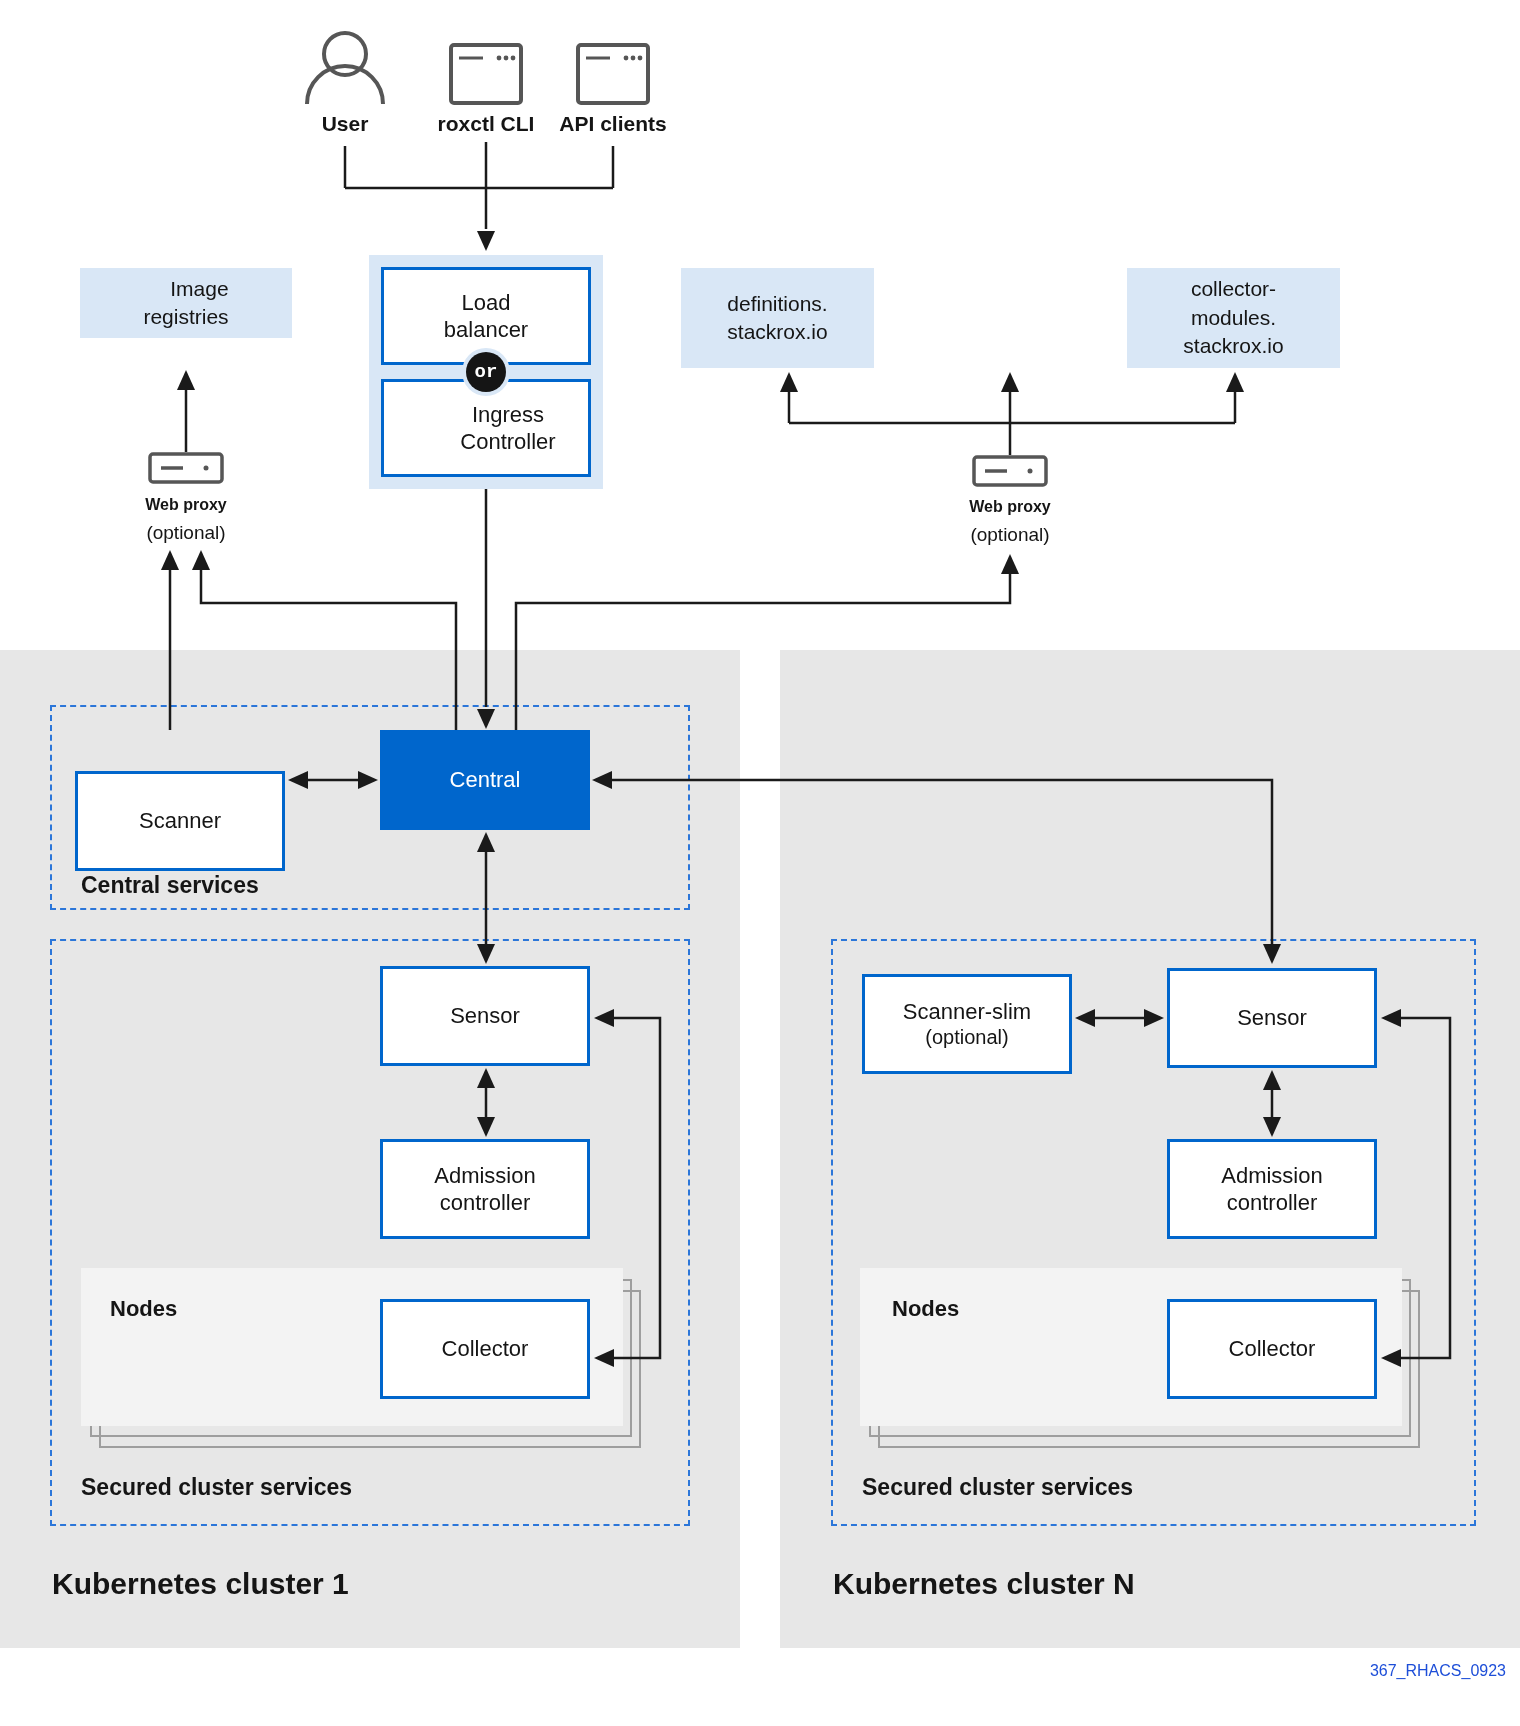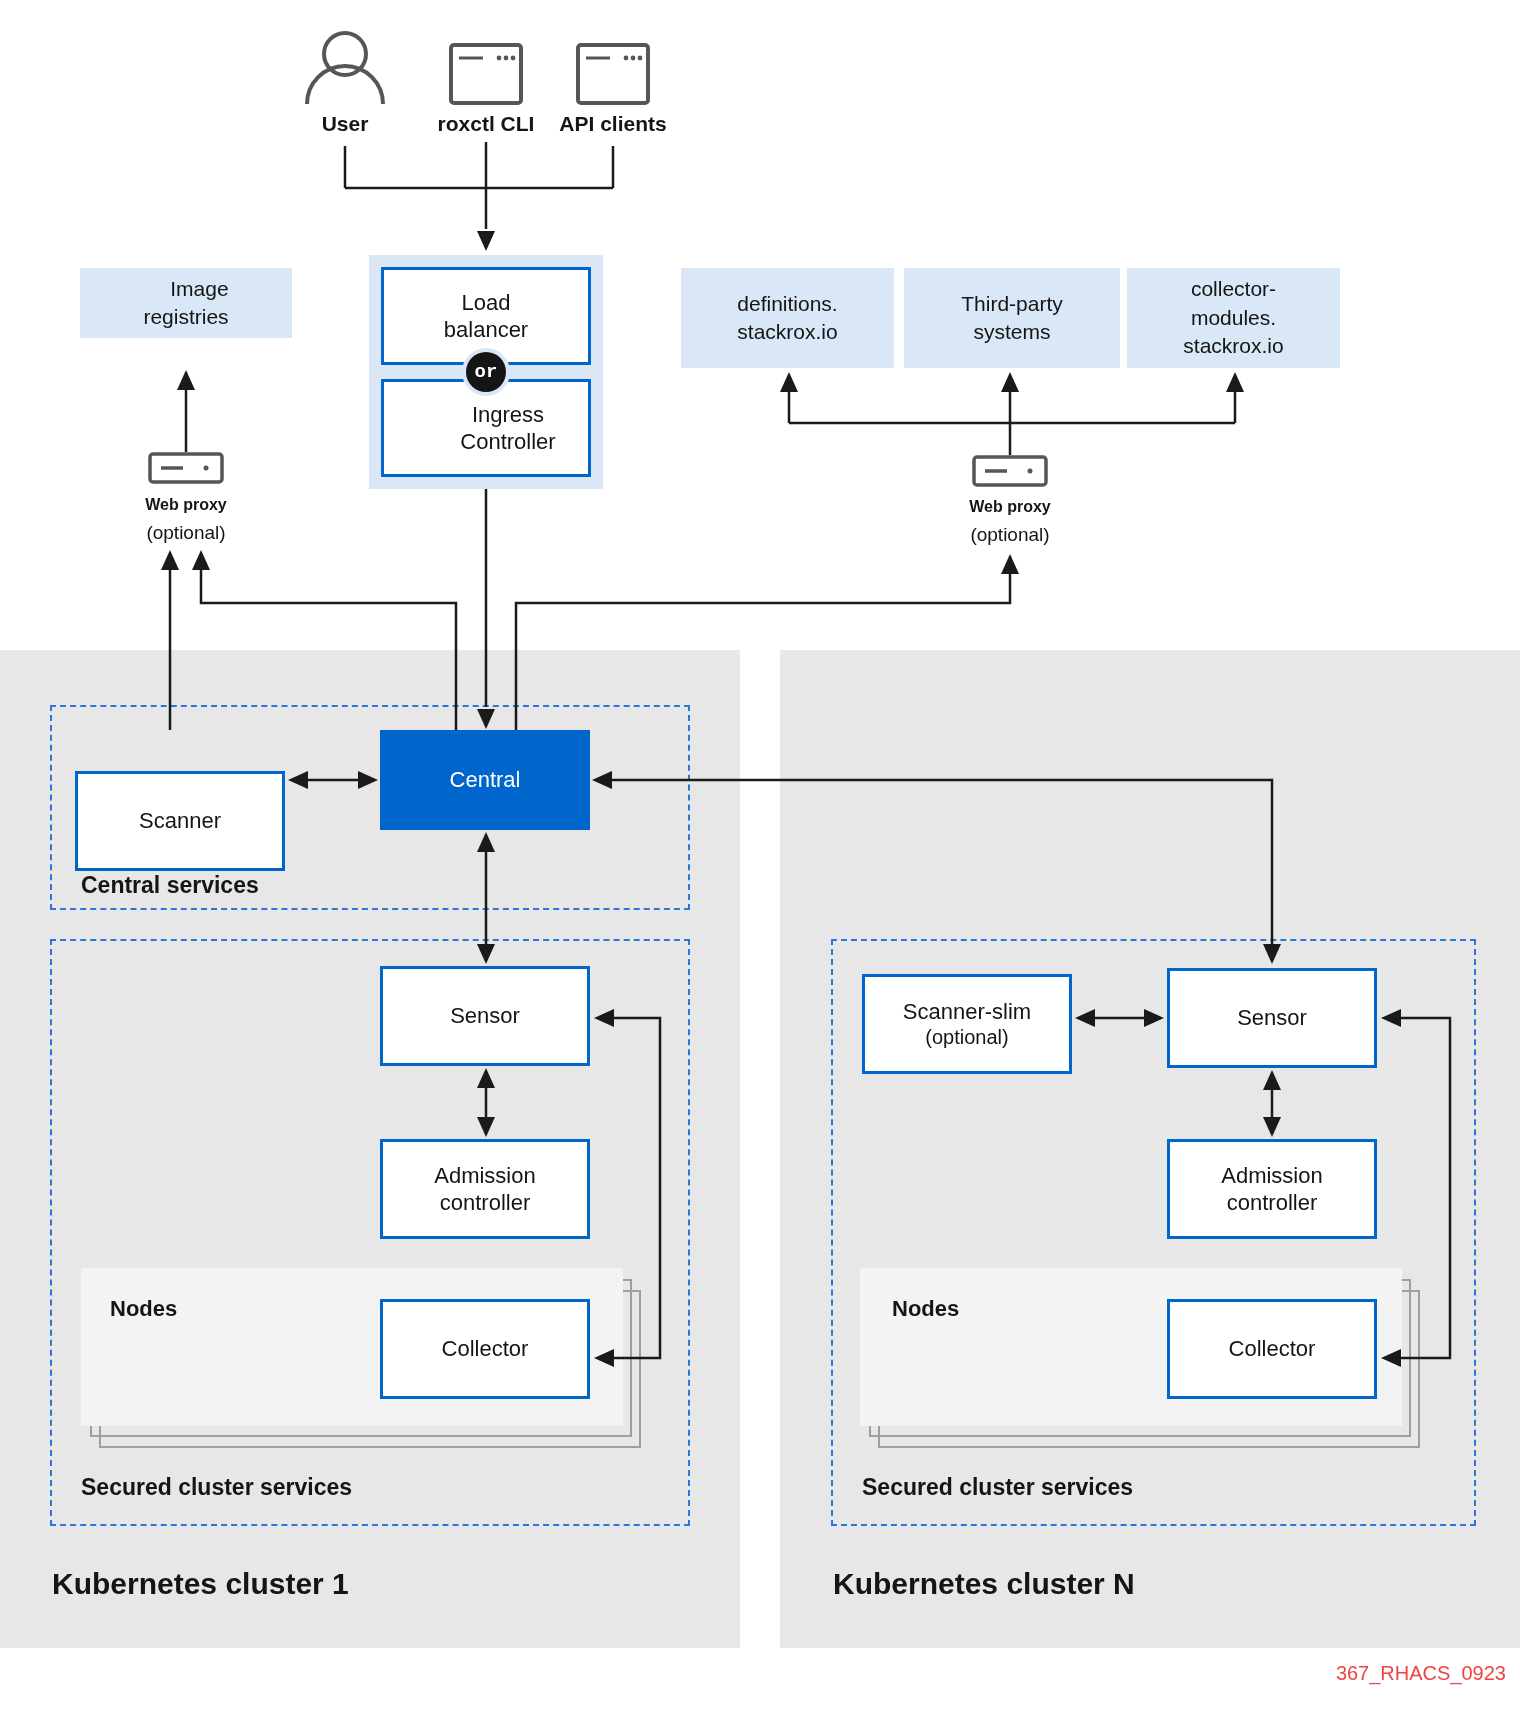--- a/index.html
+++ b/index.html
@@ -40,21 +40,21 @@
     text-align:center;font-size:21px;font-weight:600;z-index:10;
   }
   .proxy-label{text-align:center;font-size:16px;font-weight:600;line-height:1.25;z-index:10;}
   .proxy-opt{text-align:center;font-size:19px;font-weight:400;line-height:1.25;z-index:10;}
   .section-label{font-size:23px;font-weight:700;z-index:10;}
   .nodes-label{font-size:22px;font-weight:700;z-index:10;}
   .cluster-label{font-size:30px;font-weight:700;z-index:10;}
   .nodes-box{background:#f3f3f3;z-index:3;}
   .node-outline{border:2px solid #9e9e9e;background:transparent;z-index:2;}
   .icon-wrap{z-index:10;}
-  .watermark{font-size:20px;color:#ef4444;z-index:10;}
+  .watermark{font-size:16px;color:#1d4ed8;z-index:10;}
   .subtle{font-weight:400;font-size:20px;}
 </style>
 </head>
 <body>
 
 <div id="canvas">
 
   <div class="abs panel" style="left:0;top:650;width:740px;height:998px;left:0px;top:650px;"></div>
   <div class="abs panel" style="left:780px;top:650px;width:740px;height:998px;"></div>
 
@@ -159,24 +159,22 @@
 
   <div class="abs lb-group" style="left:369px;top:255px;width:234px;height:234px;"></div>
   <div class="abs box" style="left:381px;top:267px;width:210px;height:98px;">Load
 balancer</div>
   <div class="abs box" style="left:381px;top:379px;width:210px;height:98px;padding-left:44px;">Ingress
 Controller</div>
   <div class="abs or-badge" style="left:466px;top:352px;">or</div>
 
   <div class="abs bluebox" style="left:80px;top:268px;width:212px;height:70px;text-align:right;">Image
 registries</div>
-  <div class="abs bluebox" style="left:681px;top:268px;width:213px;height:100px;">definitions.
+  <div class="abs bluebox" style="left:681px;top:268px;width:193px;height:100px;">definitions.
 stackrox.io</div>
-  <div class="abs bluebox" style="left:904px;top:268px;width:216px;height:100px;">Third-party
-systems</div>
   <div class="abs bluebox" style="left:1127px;top:268px;width:213px;height:100px;">collector-
 modules.
 stackrox.io</div>
 
   <div class="abs icon-wrap" style="left:148px;top:452px;width:76px;height:32px;">
     <svg width="76" height="32" viewBox="0 0 76 32">
       <rect x="2" y="2" width="72" height="28" rx="3" fill="#ffffff" stroke="#565656" stroke-width="3.5"></rect>
       <line x1="13" y1="16" x2="35" y2="16" stroke="#565656" stroke-width="3.5"></line>
       <circle cx="58" cy="16" r="2.5" fill="#565656"></circle>
     </svg>

